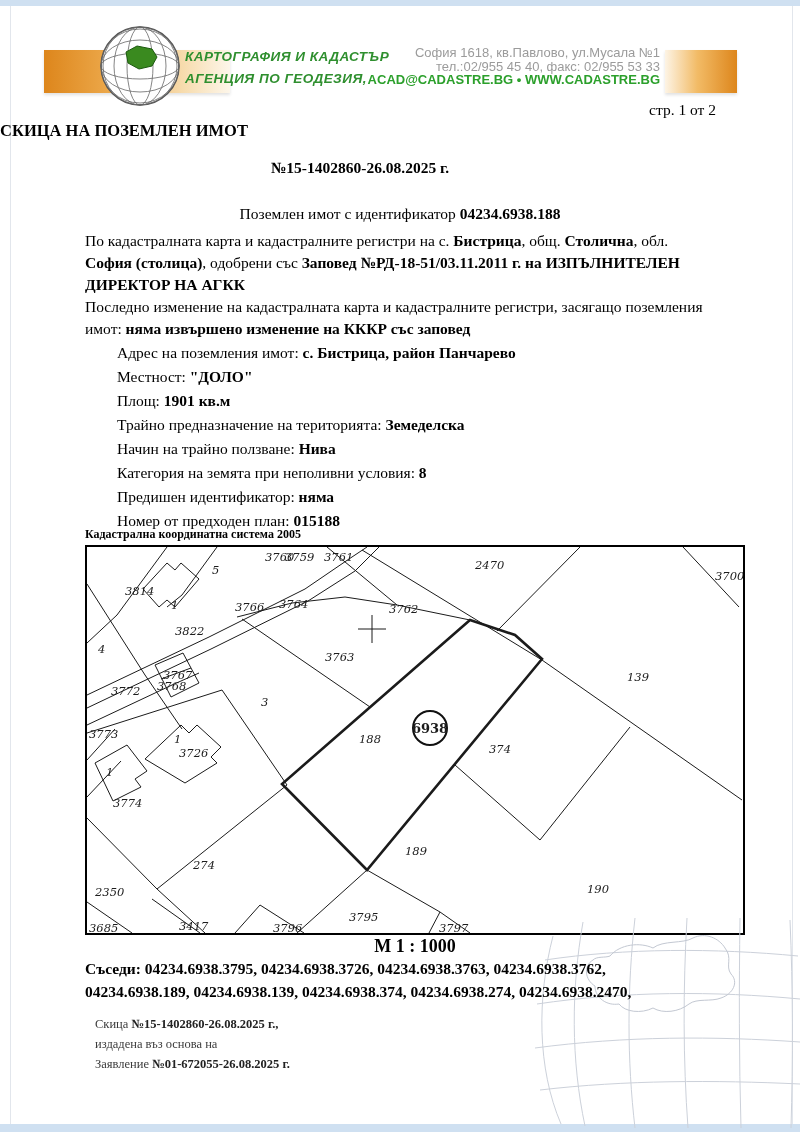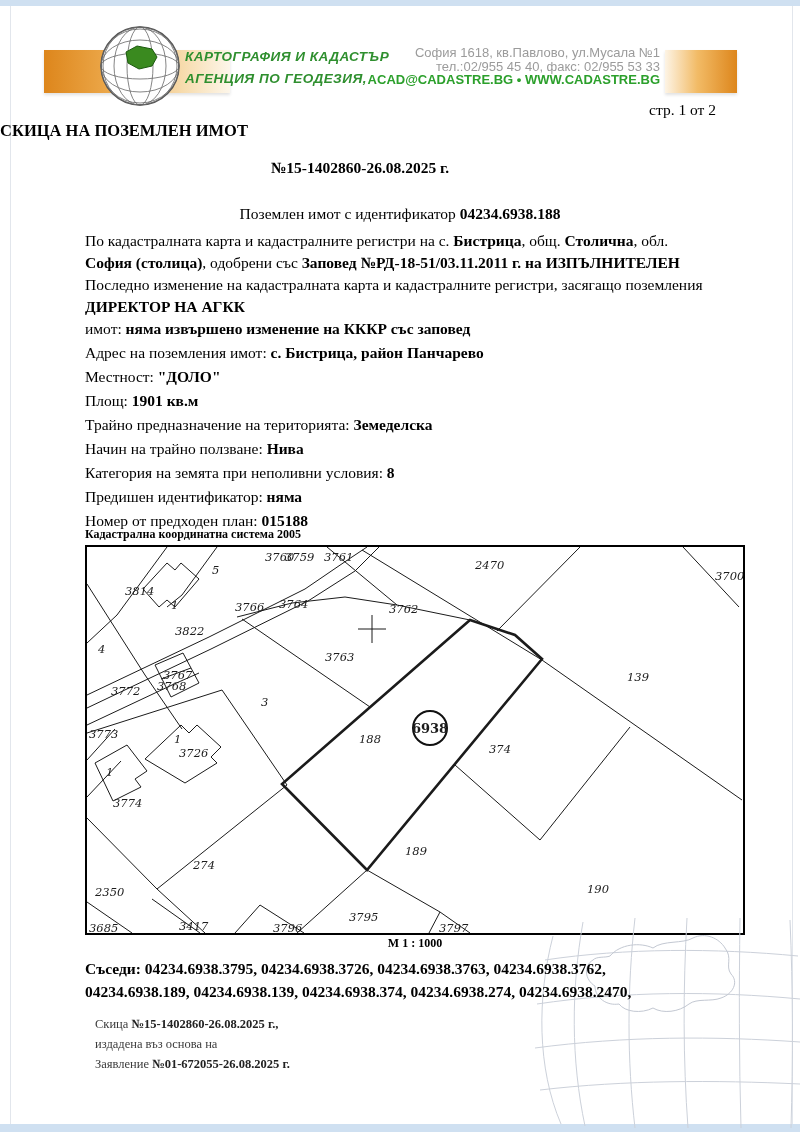--- a/index.html
+++ b/index.html
@@ -26,32 +26,32 @@
   .contact .web{color:#2ca02c;font-weight:600;}
   .page-ind{right:84px;top:101px;font-size:15.5px;}
   
   .t-main{left:0;top:121px;width:800px;text-align:left;font-weight:bold;font-size:16.5px;}
   .t-num{left:0;top:159px;width:720px;text-align:center;font-weight:bold;font-size:15.5px;}
   .t-sub{left:0;top:197px;width:800px;text-align:center;font-size:15.5px;margin-top:8px;}
   .b{font-weight:bold;}
   
   .info{left:85px;top:230px;width:678px;font-size:15.5px;}
   .trow{line-height:22px;white-space:nowrap;}
-  .trow.gap{margin-top:2px;}
+  .trow.gap{margin-top:2px;margin-left:32px;}
   .coordsys{left:85px;top:527px;font-weight:bold;font-size:12px;}
   
   .map{left:85px;top:545px;width:656px;height:386px;border:2px solid #000;background:#fff;}
   .map svg{display:block;width:656px;height:386px;}
   .map path,.map polygon{fill:none;stroke:#1b1b1b;}
   .map .thin{stroke-width:1;}
   .map .bold{stroke-width:2.6;}
   .map text{font-family:"DejaVu Serif","Liberation Serif",serif;font-style:italic;
             font-size:11.5px;fill:#1c1c1c;}
   .map text.subj{font-style:normal;font-weight:bold;font-size:13px;text-anchor:middle;}
-  .scale{left:85px;top:936px;width:660px;text-align:center;font-weight:bold;font-size:12px;}
+  .scale{left:85px;top:936px;width:660px;text-align:center;font-weight:bold;font-size:18px;}
   .neigh{left:85px;top:957px;width:700px;font-size:15.5px;position:absolute;z-index:2;}
   .neigh .trow{line-height:23px;}
   .footer{left:95px;top:1014px;width:500px;font-size:12.5px;color:#3b3b3b;z-index:2;}
   .footer .trow{line-height:20px;}
   .footer .b{color:#222;}
   
   .wmark{left:535px;top:918px;z-index:0;}
   .wmark path{fill:none;stroke:#ccd1da;stroke-width:1;}
   .wmark path.bg{stroke:#c3c8d2;}
   .logo-globe{left:99px;top:24px;}
@@ -93,22 +93,22 @@
 
   <div class="abs page-ind">стр. 1 от 2</div>
 
   <div class="abs t-main">СКИЦА НА ПОЗЕМЛЕН ИМОТ</div>
   <div class="abs t-num">№15-1402860-26.08.2025 г.</div>
   <div class="abs t-sub"><span>Поземлен имот с идентификатор </span><span class="b">04234.6938.188</span></div>
 
   <div class="abs info">
       <div class="trow"><span>По кадастралната карта и кадастралните регистри на с. </span><span class="b">Бистрица</span><span>, общ. </span><span class="b">Столична</span><span>, обл.</span></div>
       <div class="trow"><span class="b">София (столица)</span><span>, одобрени със </span><span class="b">Заповед №РД-18-51/03.11.2011 г. на ИЗПЪЛНИТЕЛЕН</span></div>
+      <div class="trow"><span class="b">ДИРЕКТОР НА АГКК</span></div>
       <div class="trow"><span>Последно изменение на кадастралната карта и кадастралните регистри, засягащо поземления</span></div>
-      <div class="trow"><span class="b">ДИРЕКТОР НА АГКК</span></div>
       <div class="trow"><span>имот: </span><span class="b">няма извършено изменение на КККР със заповед</span></div>
       <div class="trow gap"><span>Адрес на поземления имот: </span><span class="b">с. Бистрица, район Панчарево</span></div>
       <div class="trow gap"><span>Местност: </span><span class="b">"ДОЛО"</span></div>
       <div class="trow gap"><span>Площ: </span><span class="b">1901 кв.м</span></div>
       <div class="trow gap"><span>Трайно предназначение на територията: </span><span class="b">Земеделска</span></div>
       <div class="trow gap"><span>Начин на трайно ползване: </span><span class="b">Нива</span></div>
       <div class="trow gap"><span>Категория на земята при неполивни условия: </span><span class="b">8</span></div>
       <div class="trow gap"><span>Предишен идентификатор: </span><span class="b">няма</span></div>
       <div class="trow gap"><span>Номер от предходен план: </span><span class="b">015188</span></div>
     </div>

